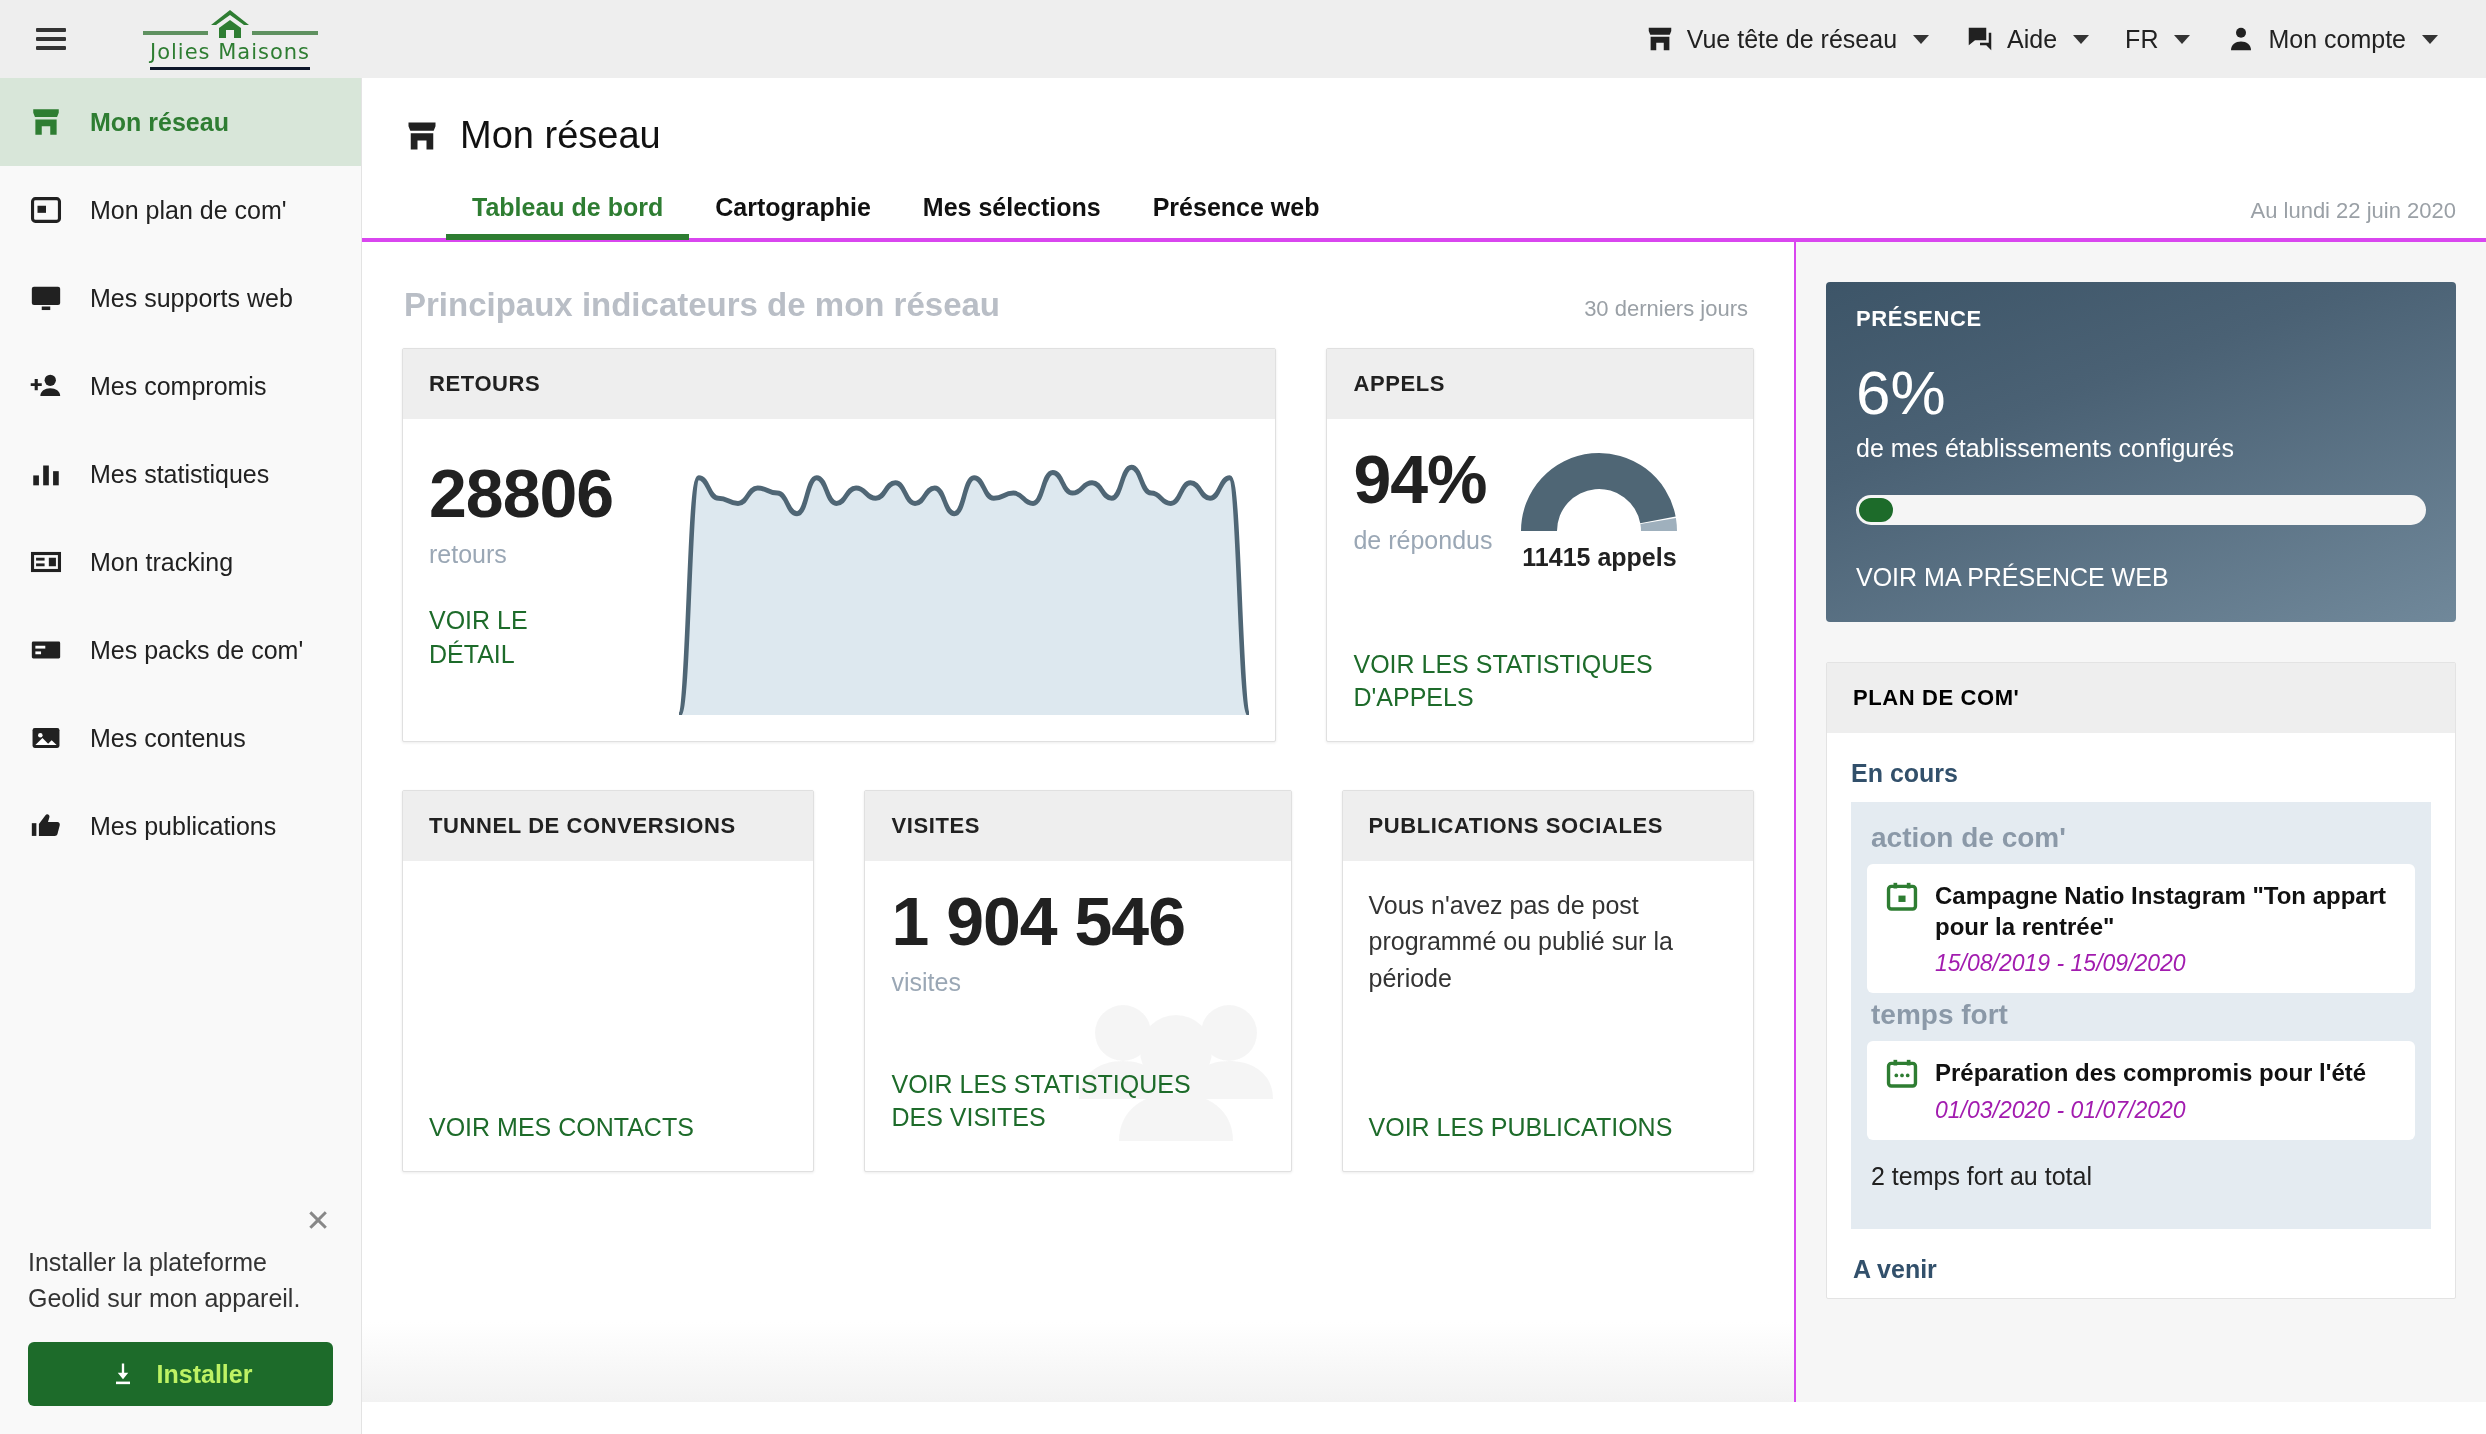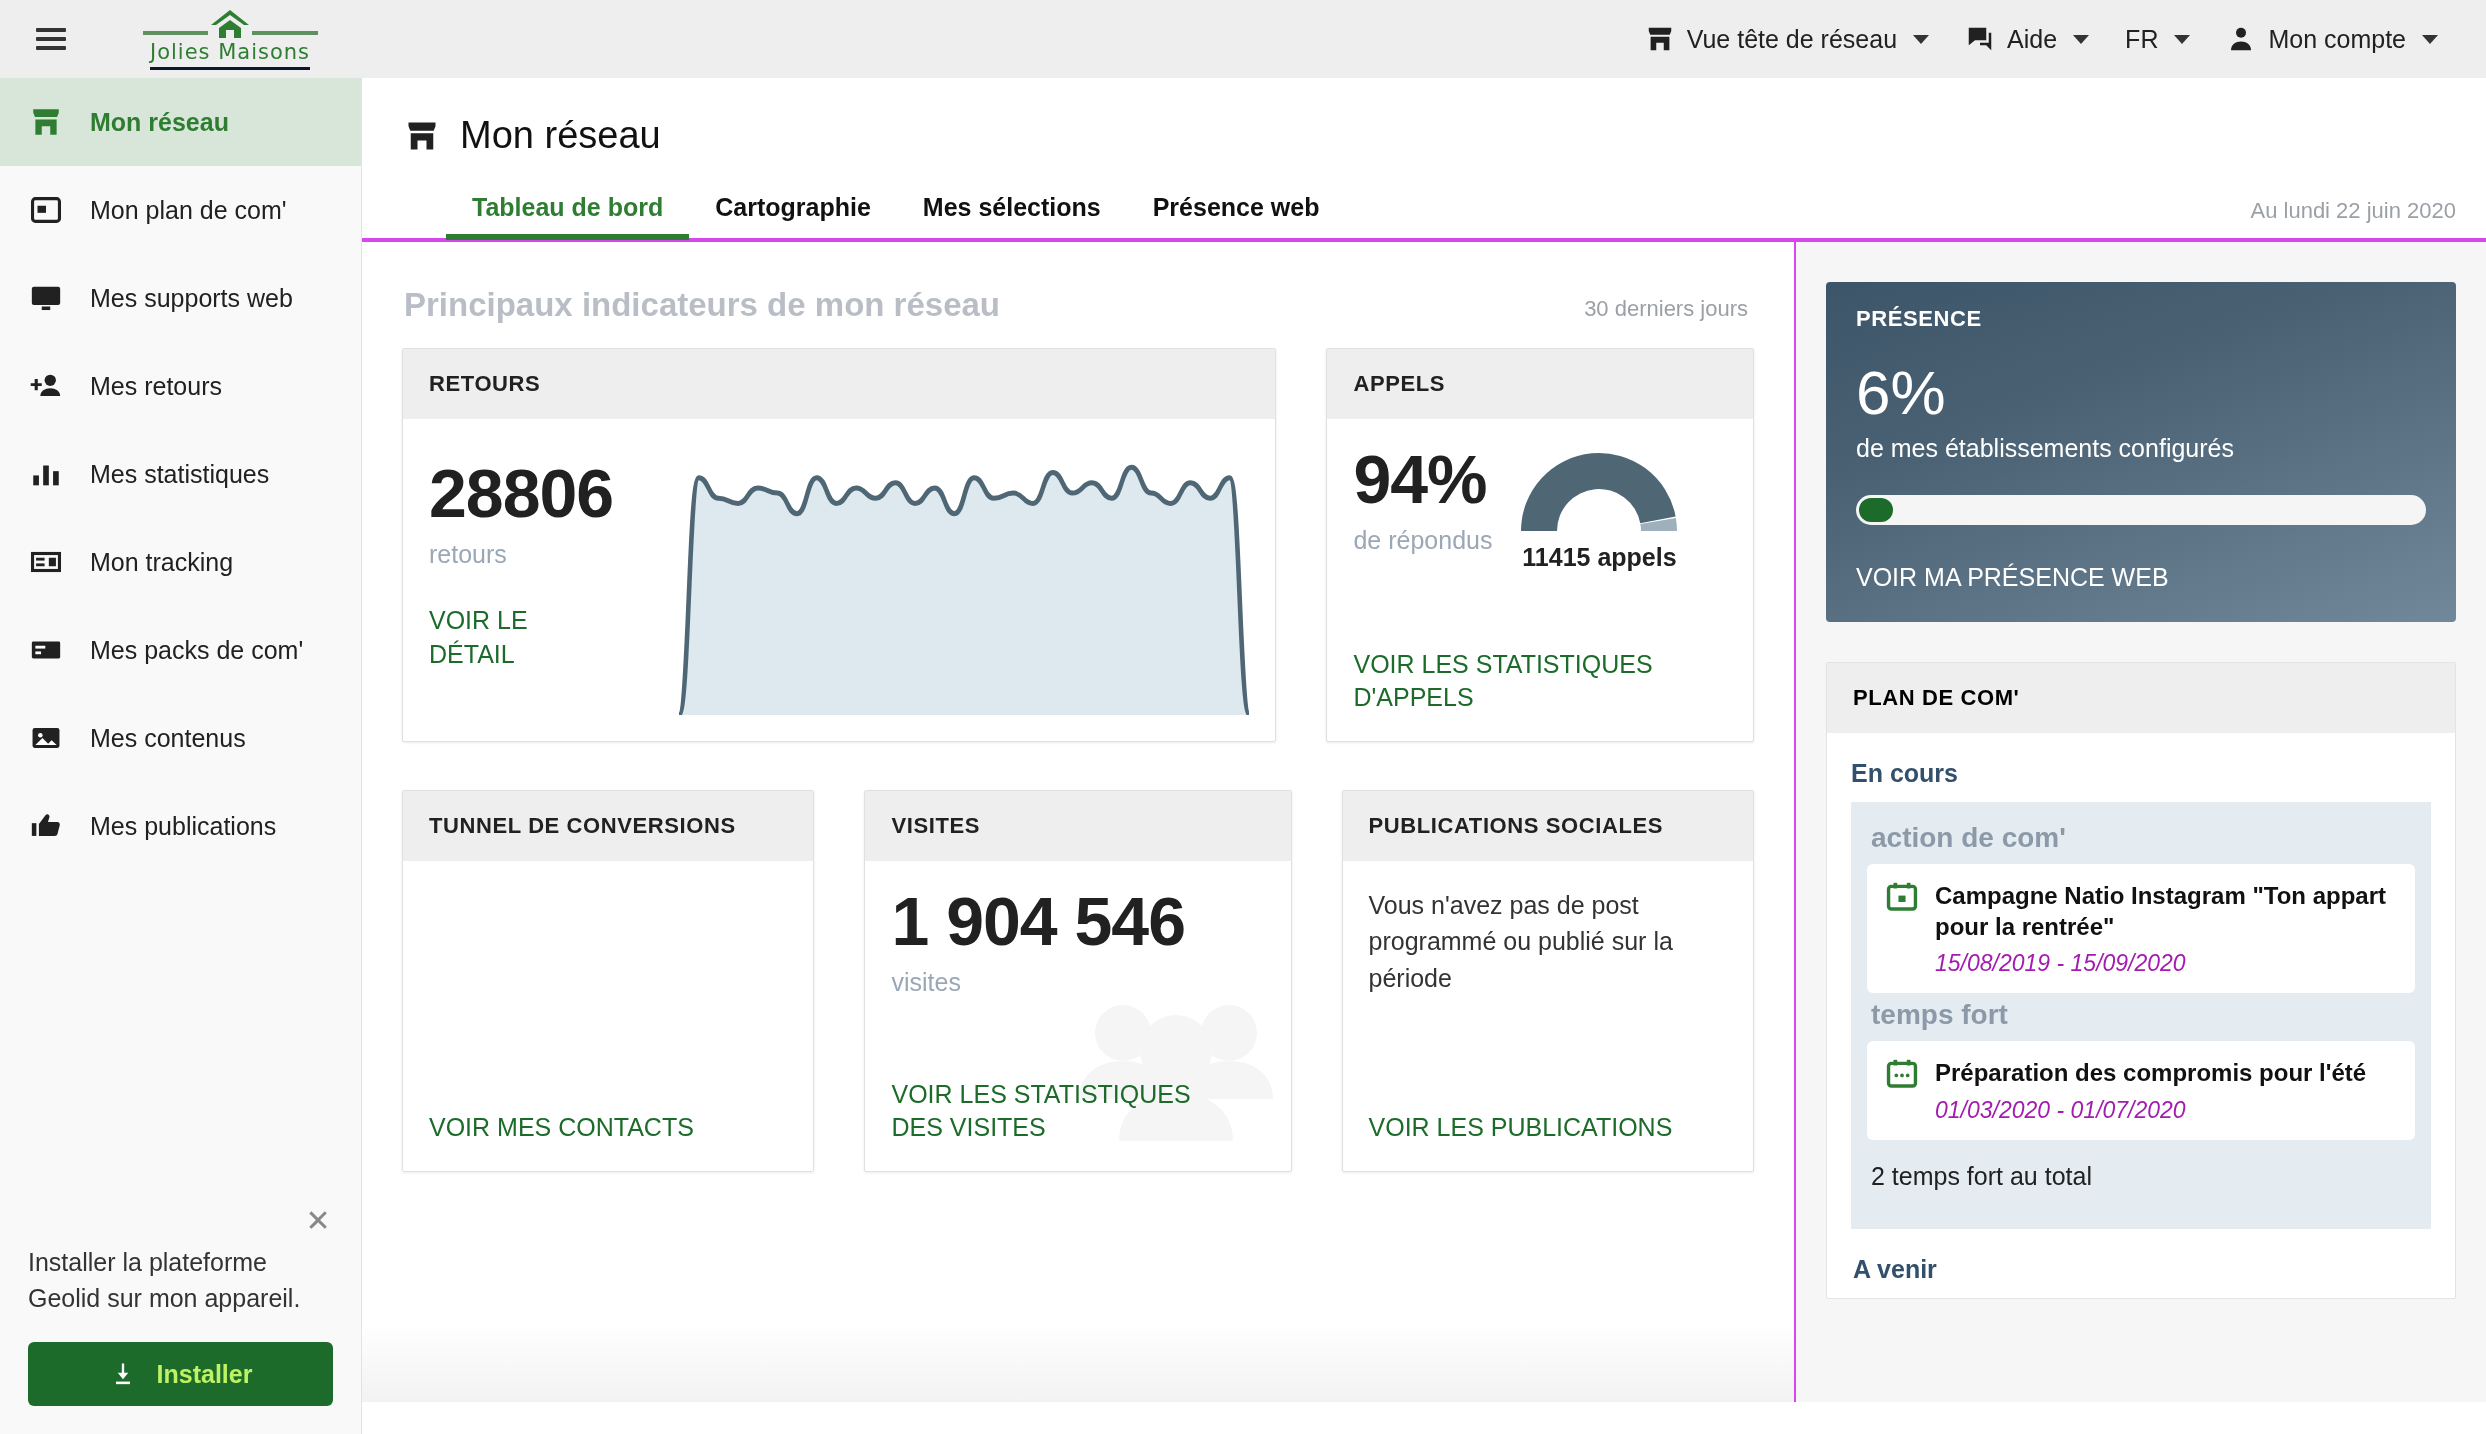--- a/index.html
+++ b/index.html
@@ -295,21 +295,21 @@
   </div>
 
   <div class="side-item">
     <span class="sic">
       <svg width="34" height="34" viewBox="0 0 24 24">
           <circle cx="15" cy="8" r="4" fill="#212121"></circle>
           <path fill="#212121" d="M8 19c0-3.5 3.2-5.5 7-5.5s7 2 7 5.5H8z"></path>
           <path fill="#212121" d="M4 7h2.2v3H9v2H6.2v3H4v-3H1.2v-2H4V7z"></path>
         </svg>
     </span>
-    <span>Mes retours</span>
+    <span>Mes compromis</span>
   </div>
 
   <div class="side-item">
     <span class="sic">
       <svg width="34" height="34" viewBox="0 0 24 24">
           <rect x="3" y="13" width="4" height="7" fill="#212121"></rect>
           <rect x="10" y="6" width="4" height="14" fill="#212121"></rect>
           <rect x="17" y="10" width="4" height="10" fill="#212121"></rect>
         </svg>
     </span>
@@ -459,21 +459,21 @@
                   <circle cx="52" cy="52" r="28"></circle>
                     <path d="M8 118c0-25 20-38 44-38s44 13 44 38H8z"></path>
                   <circle cx="158" cy="52" r="28"></circle>
                     <path d="M114 118c0-25 20-38 44-38s44 13 44 38h-88z"></path>
                   <circle cx="105" cy="70" r="36"></circle>
                     <path d="M48 160c0-32 26-48 57-48s57 16 57 48H48z"></path>
                 </g>
               </svg>
               <div class="big-num" style="position:relative;">1 904 546</div>
               <div class="sub-label" style="position:relative;">visites</div>
-              <div class="cta" style="position:absolute; left:26px; bottom:26px; max-width:350px;">VOIR LES STATISTIQUES DES VISITES</div>
+              <div class="cta" style="position:absolute; left:26px; bottom:36px; max-width:350px;">VOIR LES STATISTIQUES DES VISITES</div>
             </div>
           </div>
 
           <div class="card card-pubs">
             <div class="card-head">PUBLICATIONS SOCIALES</div>
             <div class="card-body">
               <div class="pub-text">Vous n'avez pas de post programmé ou publié sur la période</div>
               <div class="cta" style="position:absolute; left:26px; bottom:26px;">VOIR LES PUBLICATIONS</div>
             </div>
           </div>

